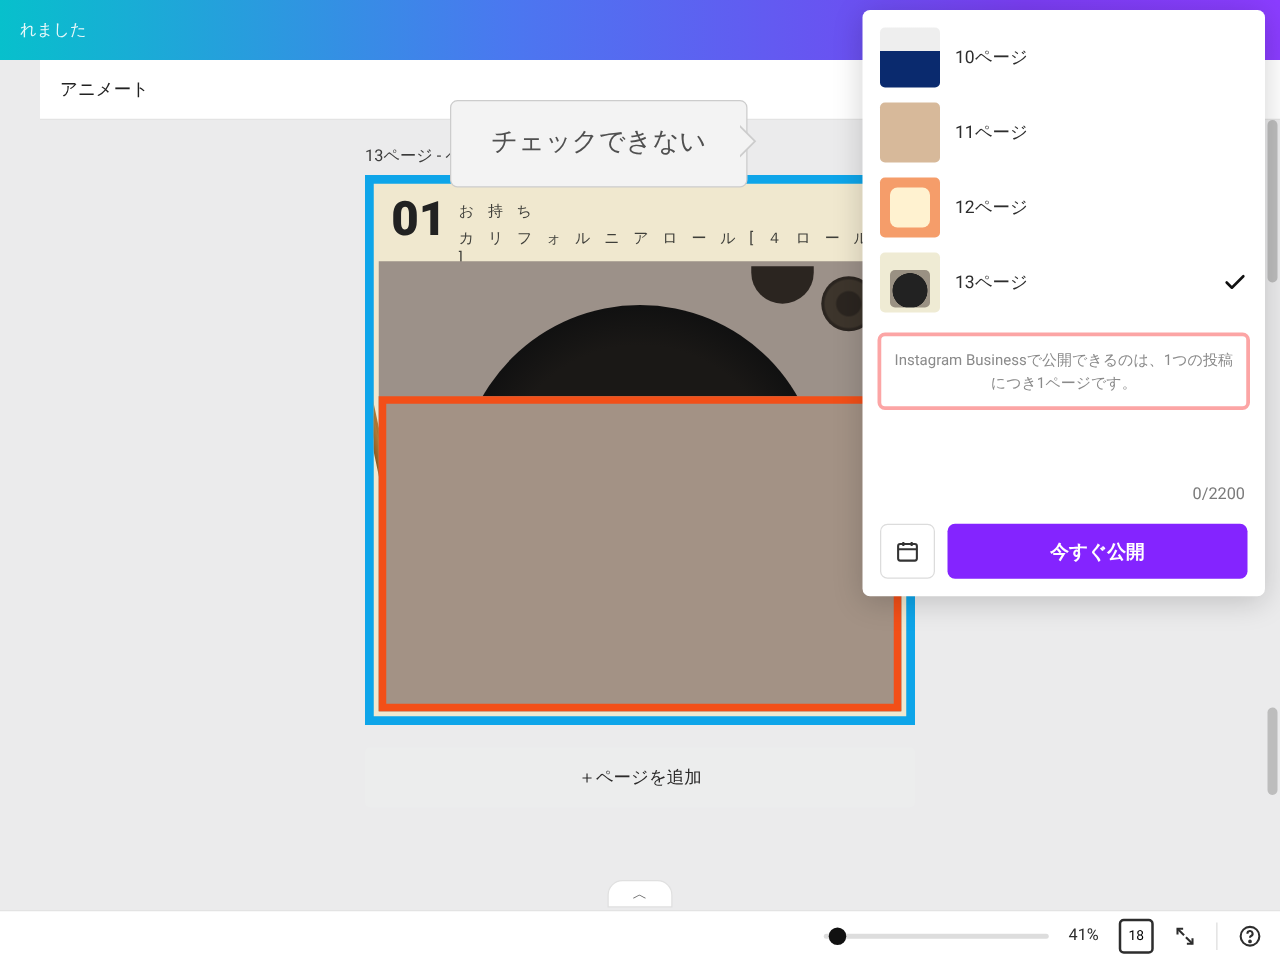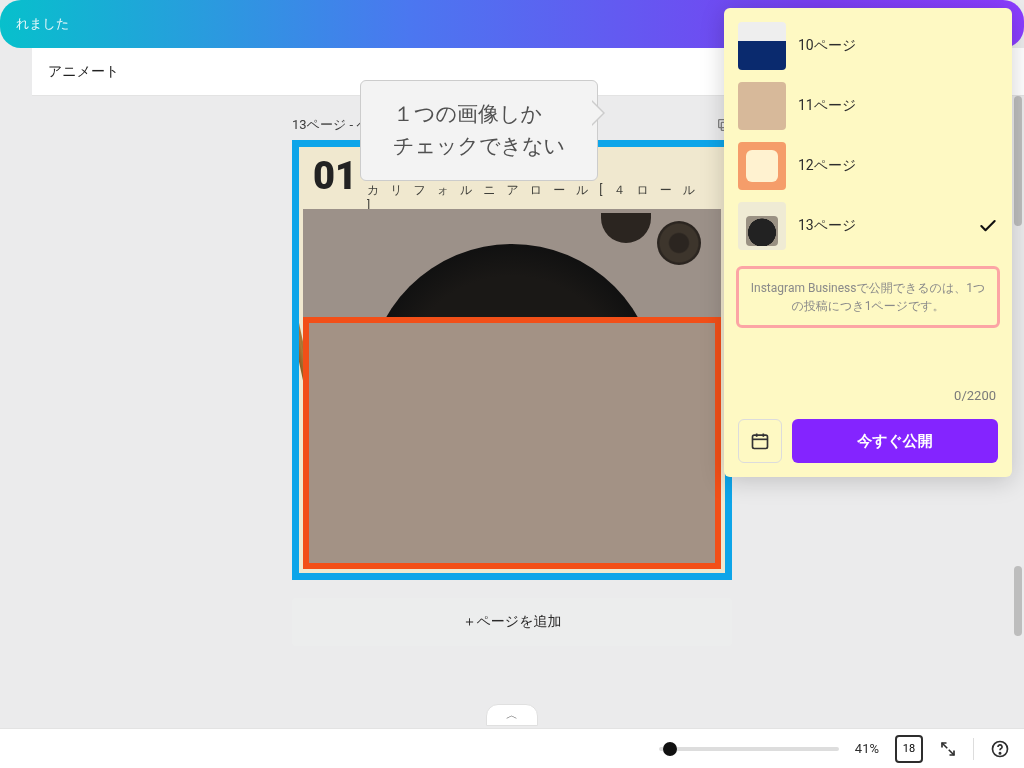--- a/index.html
+++ b/index.html
@@ -1,18 +1,18 @@
 <!DOCTYPE html>
 <html><head>
 <meta charset="utf-8">
 <style>
   * { box-sizing: border-box; margin: 0; padding: 0; font-family: -apple-system, BlinkMacSystemFont, "Segoe UI", Roboto, sans-serif; }
   body { width: 1024px; height: 768px; background: #ebebec; overflow: hidden; position: relative; }
 
-  .top-bar { height: 48px; background: linear-gradient(90deg, #07c0cc 0%, #4b77f0 40%, #7a3ef2 80%, #8b3dff 100%); display: flex; align-items: center; padding: 0 16px; color: #fff; position: relative; border-radius: 21px; }
+  .top-bar { height: 48px; background: linear-gradient(90deg, #07c0cc 0%, #4b77f0 40%, #7a3ef2 80%, #8b3dff 100%); display: flex; align-items: center; padding: 0 16px; color: #fff; position: relative; }
   .top-bar .saved { font-size: 13px; opacity: 0.9; }
 
   .toolbar { height: 48px; background: #fff; display: flex; align-items: center; padding: 0 16px; color: #212121; font-size: 14px; border-bottom: 1px solid #e3e3e3; margin-left: 32px; }
 
   .canvas-area { position: absolute; left: 0; right: 0; top: 96px; bottom: 40px; display: flex; justify-content: center; }
   .page-wrap { width: 440px; margin-top: 20px; }
   .page-label-row { display: flex; align-items: center; justify-content: space-between; font-size: 13px; color: #3b3b3b; margin-bottom: 6px; }
   .page-label-row .icons { display:flex; gap:10px; opacity:0.7; }
   .page-canvas { width: 440px; height: 440px; background: #f0e8cf; border: 7px solid #0ea5e9; position: relative; overflow: hidden; }
   .page-header { display: flex; align-items: flex-start; padding: 10px 14px 6px; gap: 10px; }
@@ -35,21 +35,21 @@
   .cup2 { position:absolute; right:70px; top:4px; width:50px; height:30px; border-radius:0 0 25px 25px; background:#2b2520;}
 
   .add-page-btn { width: 440px; height: 48px; margin-top: 18px; background: #eceded; color: #2b2a2a; font-size: 14px; display:flex; align-items:center; justify-content:center; border-radius:4px; cursor:pointer; }
 
   
   .bubble { position: absolute; left: 360px; top: 80px; background: #f3f3f3; border:1px solid #ccc; border-radius: 6px; padding: 18px 32px; font-size: 21px; color:#505050; line-height:1.5; z-index:5; }
   .bubble:after { content:""; position:absolute; right:-18px; top:20px; border:12px solid transparent; border-left-color:#f3f3f3; }
   .bubble:before { content:""; position:absolute; right:-21px; top:19px; border:13px solid transparent; border-left-color:#ccc; }
 
   
-  .right-panel { position: absolute; right: 12px; top: 8px; width: 288px; background: #fef9c3; border-radius: 6px; box-shadow: 0 4px 24px rgba(0,0,0,0.18); z-index: 10; padding: 8px 0 14px 0; }
+  .right-panel { position: absolute; right: 12px; top: 8px; width: 322px; background: #ffffff; border-radius: 6px; box-shadow: 0 4px 24px rgba(0,0,0,0.18); z-index: 10; padding: 8px 0 14px 0; }
   .page-item { display:flex; align-items:center; gap:12px; padding: 6px 14px; cursor:pointer; }
   .thumb { width:48px; height:48px; background:#ccc; border-radius:4px; flex:none; display:flex; align-items:center; justify-content:center; font-size:10px; color:#888; overflow:hidden; position:relative;}
   .thumb.t10 { background:linear-gradient(#eee 40%, #0a2a6e 40%);}
   .thumb.t11 { background:#d7b99a;}
   .thumb.t12 { background:#f59d6a;}
   .thumb.t12:after{content:"";position:absolute;inset:8px;background:#fff2d0;border-radius:6px;}
   .thumb.t13 { background:#efebd4;}
   .thumb.t13:after{content:"";position:absolute;left:8px;top:14px;right:8px;bottom:4px;background:radial-gradient(circle at 50% 55%, #222 60%, #9a9183 62%);border-radius:4px;}
   .page-item .label { flex:1; font-size:14px; color:#2d2d2d; }
   .page-item .check { width:20px; color:#222; font-size:18px; }
@@ -125,21 +125,20 @@
       <div class="photo-frame"></div>
     </div>
 
     <div class="add-page-btn">
       <span>＋ページを追加</span>
     </div>
   </div>
 </div>
 
 <div class="bubble">
-  <div>１つの画像しか</div>
   <div>チェックできない</div>
 </div>
 
 <div class="right-panel">
   <div class="page-item">
     <div class="thumb t10"></div>
     <div class="label">10ページ</div>
     <div class="check"></div>
   </div>
   <div class="page-item">

